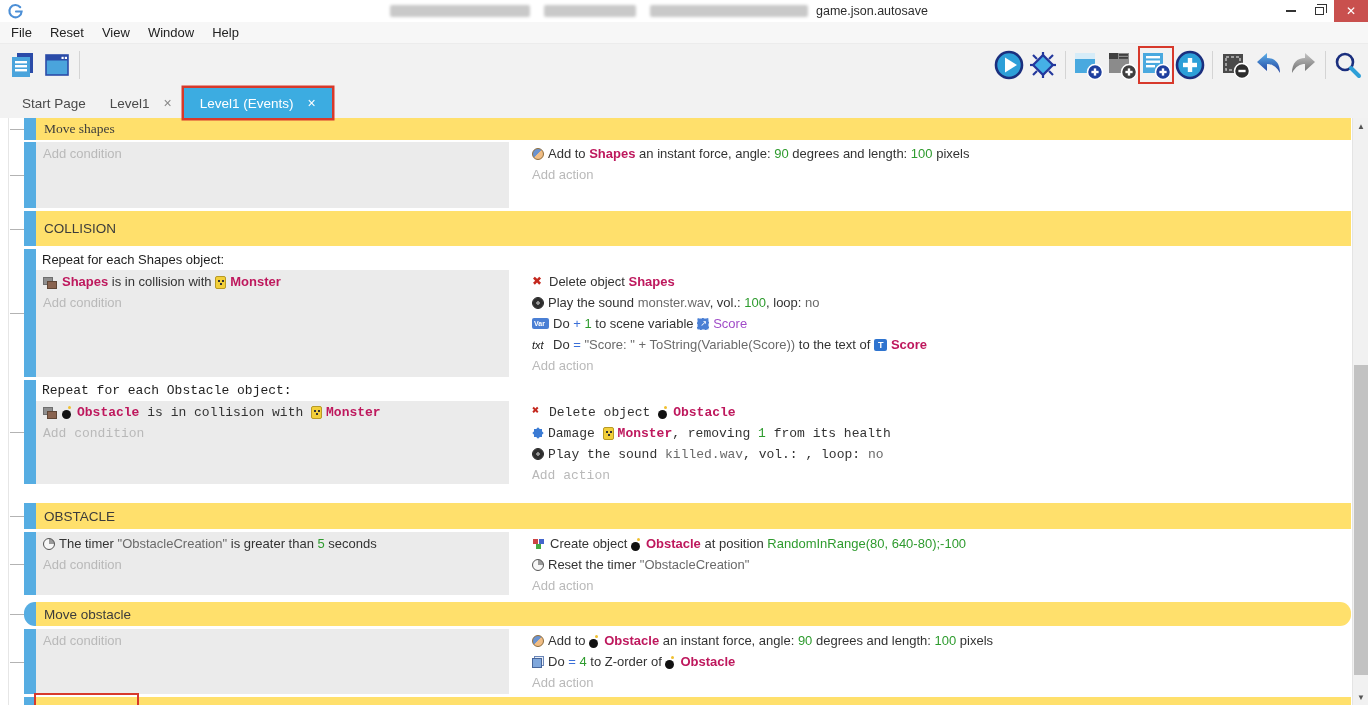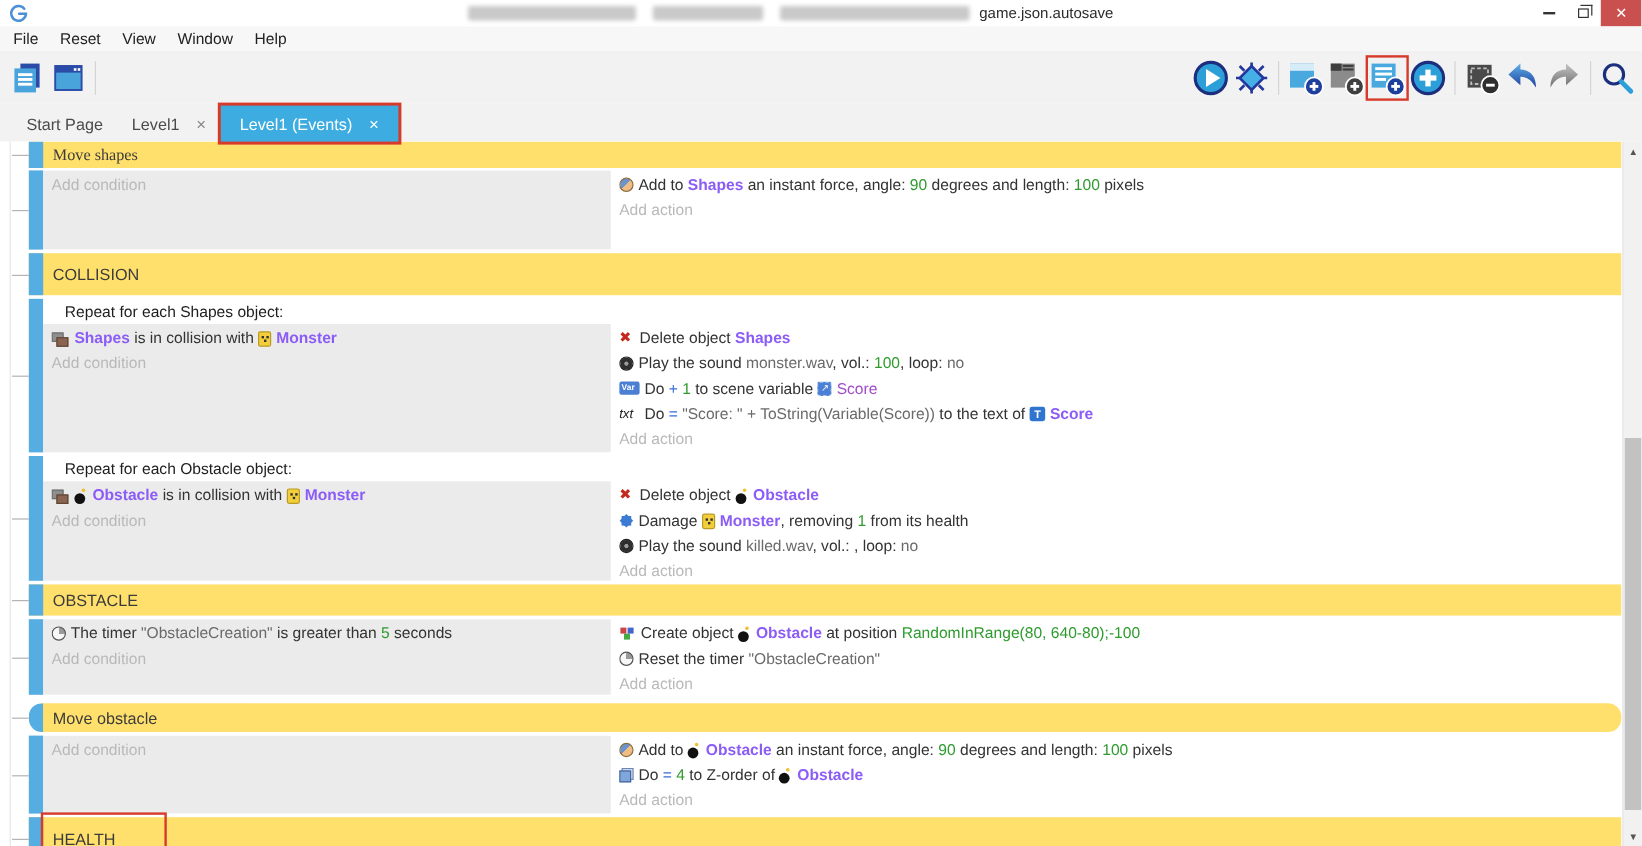--- a/index.html
+++ b/index.html
@@ -48,28 +48,28 @@
   
   .sheet{position:absolute;left:0;right:16px;top:118px;bottom:0;background:#fff;overflow:hidden}
   .sheet::before{content:"";position:absolute;left:8px;top:0;bottom:0;width:1px;background:#e6e6e6}
   .rows{position:relative}
   .row{position:relative;margin-left:24px;border-left:12px solid #56ade2;width:1327px}
   .row::before{content:"";position:absolute;left:-26px;top:50%;width:14px;height:1px;background:#b3b3b3}
   .row.group{background:#ffe06c;display:flex;align-items:center;padding-left:8px}
   .group-label{font-size:13.5px;color:#3c3c3c}
   .row.group.annotated::after{content:"";position:absolute;left:-2px;top:-4px;width:101px;height:34px;border:2px solid #d7392b}
   .row.event{display:flex;flex-direction:column;background:#fff}
-  .ev-header{height:21px;line-height:21px;padding-left:18px;font-size:13px;color:#1e1e1e;background:#fff;white-space:nowrap}
-  .ev-body{flex:1;display:flex;gap:2px;min-height:0;overflow:hidden}
+  .ev-header{height:21px;line-height:21px;padding-left:6px;font-size:13px;color:#1e1e1e;background:#fff;white-space:nowrap}
+  .ev-body{flex:1;display:flex;gap:18px;min-height:0;overflow:hidden}
   .cond{width:473px;background:#ebebeb;padding:1px 8px 0 7px}
   .act{flex:1;background:#fff;padding:1px 8px 0 5px}
   .line{height:21px;line-height:21px;font-size:13px;color:#333;white-space:nowrap;overflow:hidden}
   .line.add{color:#b9b9b9}
   .sg-p{color:#333}
-  .sg-o{font-weight:bold;color:#8b5cf6}
+  .sg-o{font-weight:bold;color:#be185d}
   .sg-n{color:#2e9b2e}
   .sg-op{color:#3a6fd8}
   .sg-m{color:#6a6a6a}
   .sg-v{color:#a14cc8}
 
   
   .ic{display:inline-block;position:relative;vertical-align:-2px;margin-right:4px}
   .ic-force{width:12px;height:12px;border-radius:50%;background:linear-gradient(135deg,#6b93cf 48%,#f0bd85 48%);border:1px solid #8d6b3a}
   .ic-rotate{width:12px;height:12px}
   .ic-rotate::before{content:"\2198";position:absolute;left:0;top:-5px;font-size:13px;color:#111;font-weight:bold}
@@ -309,21 +309,21 @@
             </div>
             <div class="act">
               <div class="line action"><span class="ic ic-delete"></span><span class="sg-p">Delete object </span><span class="sg-o">Shapes</span></div>
               <div class="line action"><span class="ic ic-sound"></span><span class="sg-p">Play the sound </span><span class="sg-m">monster.wav</span><span class="sg-p">, vol.: </span><span class="sg-n">100</span><span class="sg-p">, loop: </span><span class="sg-m">no</span></div>
               <div class="line action"><span class="ic ic-var"></span><span class="sg-p">Do </span><span class="sg-op">+ </span><span class="sg-n">1</span><span class="sg-p"> to scene variable </span><span class="ic ic-scenevar"></span><span class="sg-v">Score</span></div>
               <div class="line action"><span class="ic ic-txt"></span><span class="sg-p">Do </span><span class="sg-op">= </span><span class="sg-m">"Score: " + ToString(Variable(Score))</span><span class="sg-p"> to the text of </span><span class="ic ic-textobj"></span><span class="sg-o">Score</span></div>
               <div class="line add">Add action</div>
             </div>
           </div>
         </div>
-        <div class="row event" style="height: 104px; margin-bottom: 3px;">
+        <div class="row event" style="height: 104px; margin-bottom: 19px; font-family: Liberation Mono, monospace;">
           <div class="ev-header">Repeat for each Obstacle object:</div>
           <div class="ev-body">
             <div class="cond">
               <div class="line condition"><span class="ic ic-collision"></span><span class="ic ic-bomb"></span><span class="sg-o">Obstacle</span><span class="sg-p"> is in collision with </span><span class="ic ic-monster"></span><span class="sg-o">Monster</span></div>
               <div class="line add">Add condition</div>
             </div>
             <div class="act">
               <div class="line action"><span class="ic ic-delete"></span><span class="sg-p">Delete object </span><span class="ic ic-bomb"></span><span class="sg-o">Obstacle</span></div>
               <div class="line action"><span class="ic ic-damage"></span><span class="sg-p">Damage </span><span class="ic ic-monster"></span><span class="sg-o">Monster</span><span class="sg-p">, removing </span><span class="sg-n">1</span><span class="sg-p"> from its health</span></div>
               <div class="line action"><span class="ic ic-sound"></span><span class="sg-p">Play the sound </span><span class="sg-m">killed.wav</span><span class="sg-p">, vol.: , loop: </span><span class="sg-m">no</span></div>

